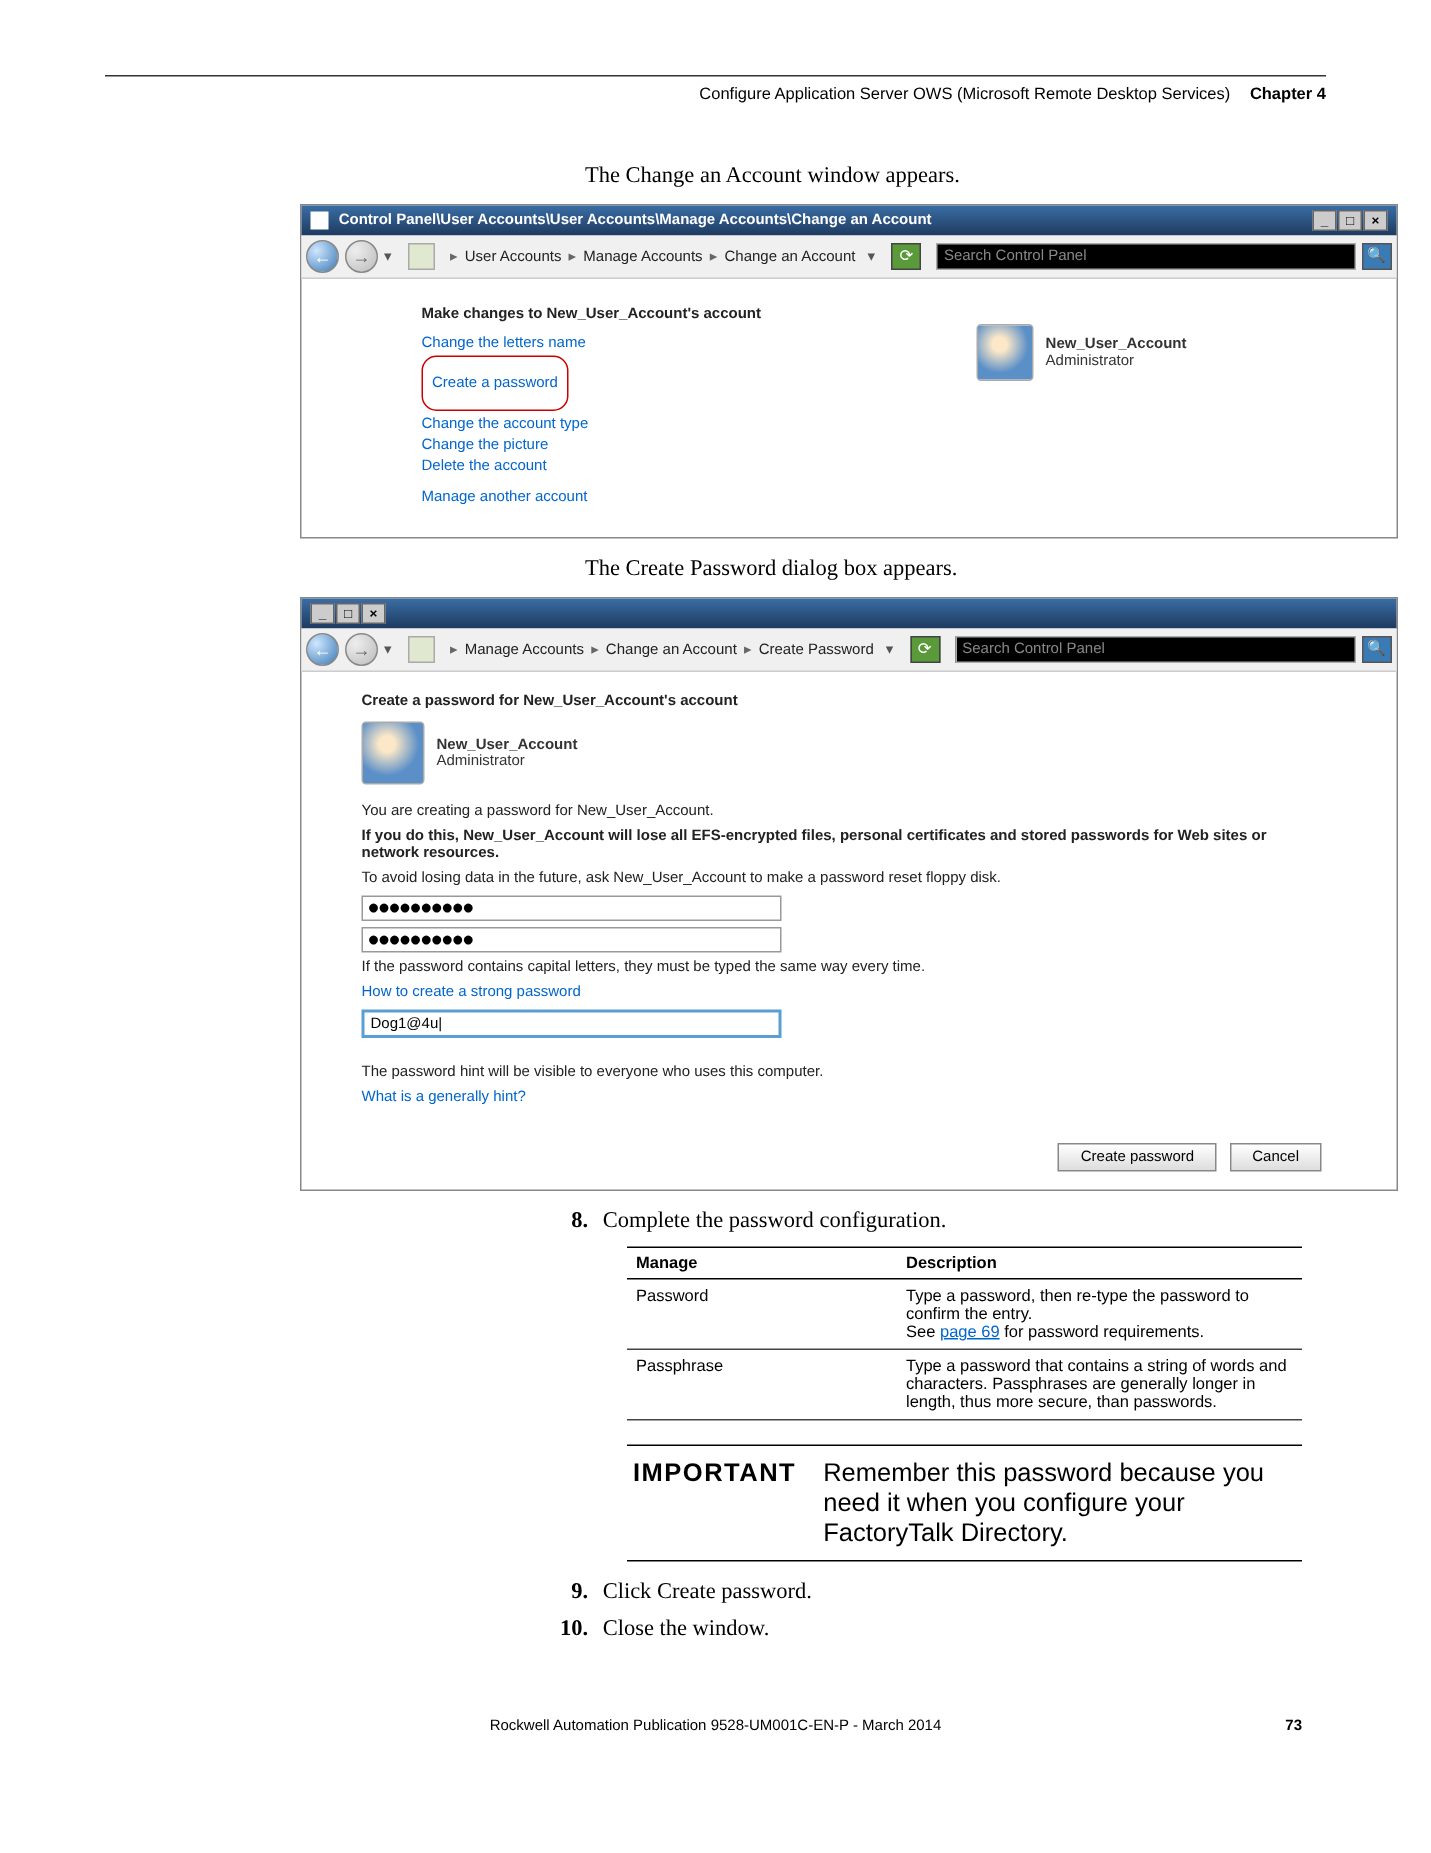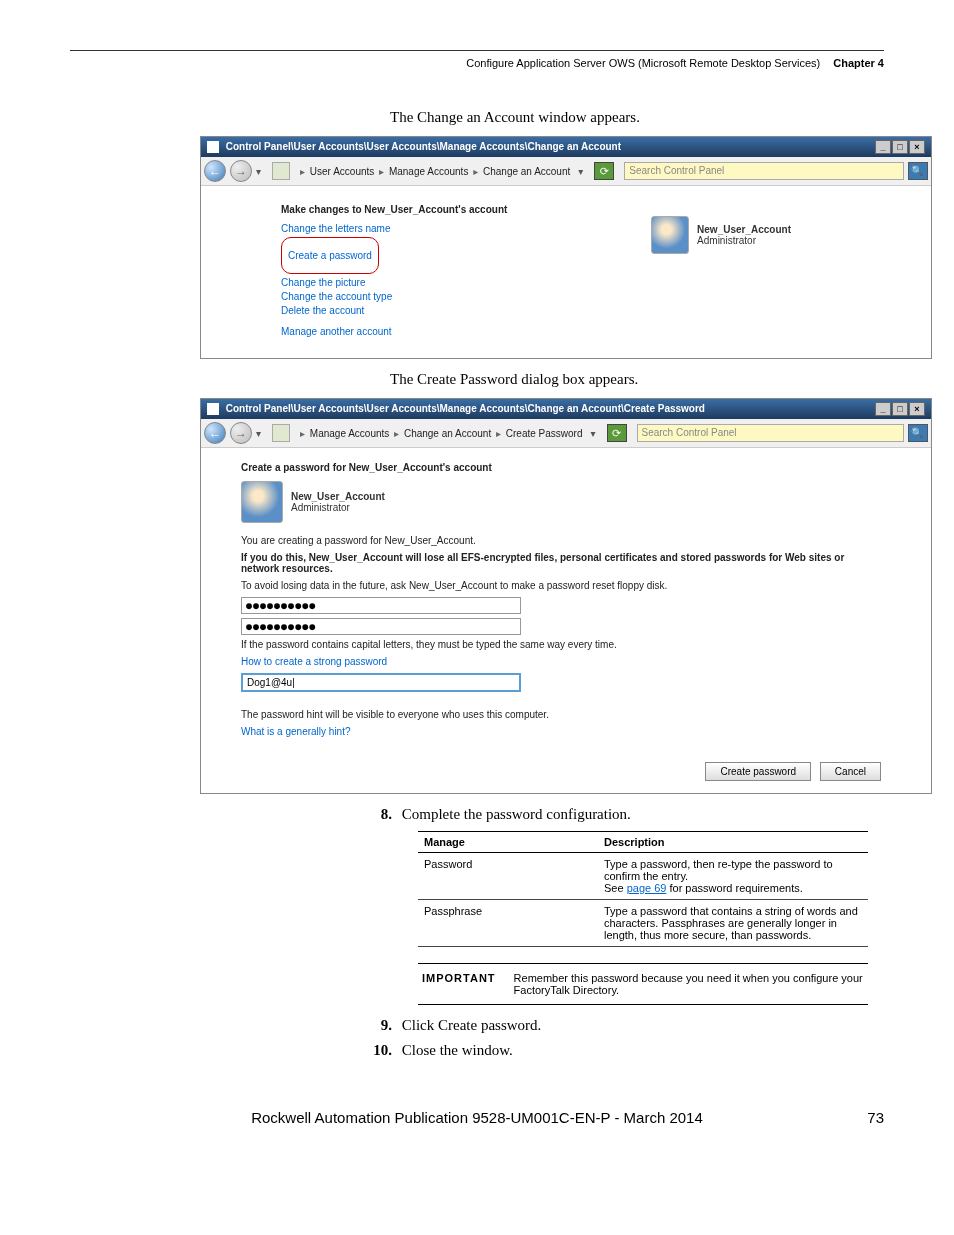--- a/index.html
+++ b/index.html
@@ -115,21 +115,21 @@
     color: #fff;
     text-align:center;
     line-height:16px;
     font-size:11px;
   }
   .nav-search {
     flex: 1;
     border: 1px solid #aaa;
     padding: 2px 4px;
     color: #888;
-    background:#fef9c3;
+    background:#000000;
     height: 18px;
     margin-left: 6px;
   }
   .nav-search-btn {
     width: 20px; height: 18px;
     background: #3a7ab5;
     border:1px solid #555;
     color:#fff;
     text-align:center;
     line-height:16px;
@@ -231,38 +231,38 @@
   .doc-table td:first-child { width: 40%; }
   .page-link { color:#0066cc; text-decoration: underline; }
   
   .important-box {
     margin-left: 348px;
     width: 450px;
     border-top: 1.5px solid #000;
     border-bottom: 1.5px solid #000;
     padding: 8px 4px;
     font-family: Arial, Helvetica, sans-serif;
-    font-size: 11px;
+    font-size: 17px;
     display:flex;
     gap: 18px;
     margin-top: 16px;
     margin-bottom: 12px;
   }
   .important-label { font-weight:bold; letter-spacing:1px; }
   .footer {
     font-family: Arial, Helvetica, sans-serif;
-    font-size: 15px;
+    font-size: 10px;
     text-align:center;
     margin-top: 50px;
     position: relative;
   }
   .footer-page {
     position:absolute;
-    right:0;
-    font-weight:normal;
+    right:16px;
+    font-weight:bold;
   }
 </style>
 </head>
 <body>
 
 <div class="page">
   <div class="header-rule"></div>
   <div class="header-line">
     <span>Configure Application Server OWS (Microsoft Remote Desktop Services)</span>
     <span class="chapter-bold">Chapter 4</span>
@@ -297,42 +297,38 @@
       </span>
       <span class="nav-dropdown" style="margin-left:auto;">▾</span>
       <span class="nav-refresh">⟳</span>
       <span class="nav-search">Search Control Panel</span>
       <span class="nav-search-btn">🔍</span>
     </div>
     <div class="win-body win-body-1">
       <div class="heading">Make changes to New_User_Account's account</div>
       <a class="win-link">Change the letters name</a>
       <a class="win-link circled">Create a password</a>
+      <a class="win-link">Change the account type</a>
       <a class="win-link">Change the picture</a>
-      <a class="win-link">Change the account type</a>
       <a class="win-link">Delete the account</a>
       <a class="win-link" style="margin-top:10px;">Manage another account</a>
       <div class="win-user-card" style="top:30px;">
         <div class="avatar"></div>
         <div>
           <div class="user-name-bold">New_User_Account</div>
           <div class="small-txt">Administrator</div>
         </div>
       </div>
     </div>
   </div>
 
   <div class="body-text">The Create Password dialog box appears.</div>
 
   <div class="win-dialog">
     <div class="win-titlebar">
-      <span>
-        <span class="win-title-icon"></span>
-        <span>Control Panel\User Accounts\User Accounts\Manage Accounts\Change an Account\Create Password</span>
-      </span>
       <span class="win-ctrl-btns">
         <span class="win-ctrl-btn">_</span>
         <span class="win-ctrl-btn">□</span>
         <span class="win-ctrl-btn">×</span>
       </span>
     </div>
     <div class="win-navbar">
       <span class="nav-back">←</span>
       <span class="nav-fwd">→</span>
       <span class="nav-dropdown">▾</span>

